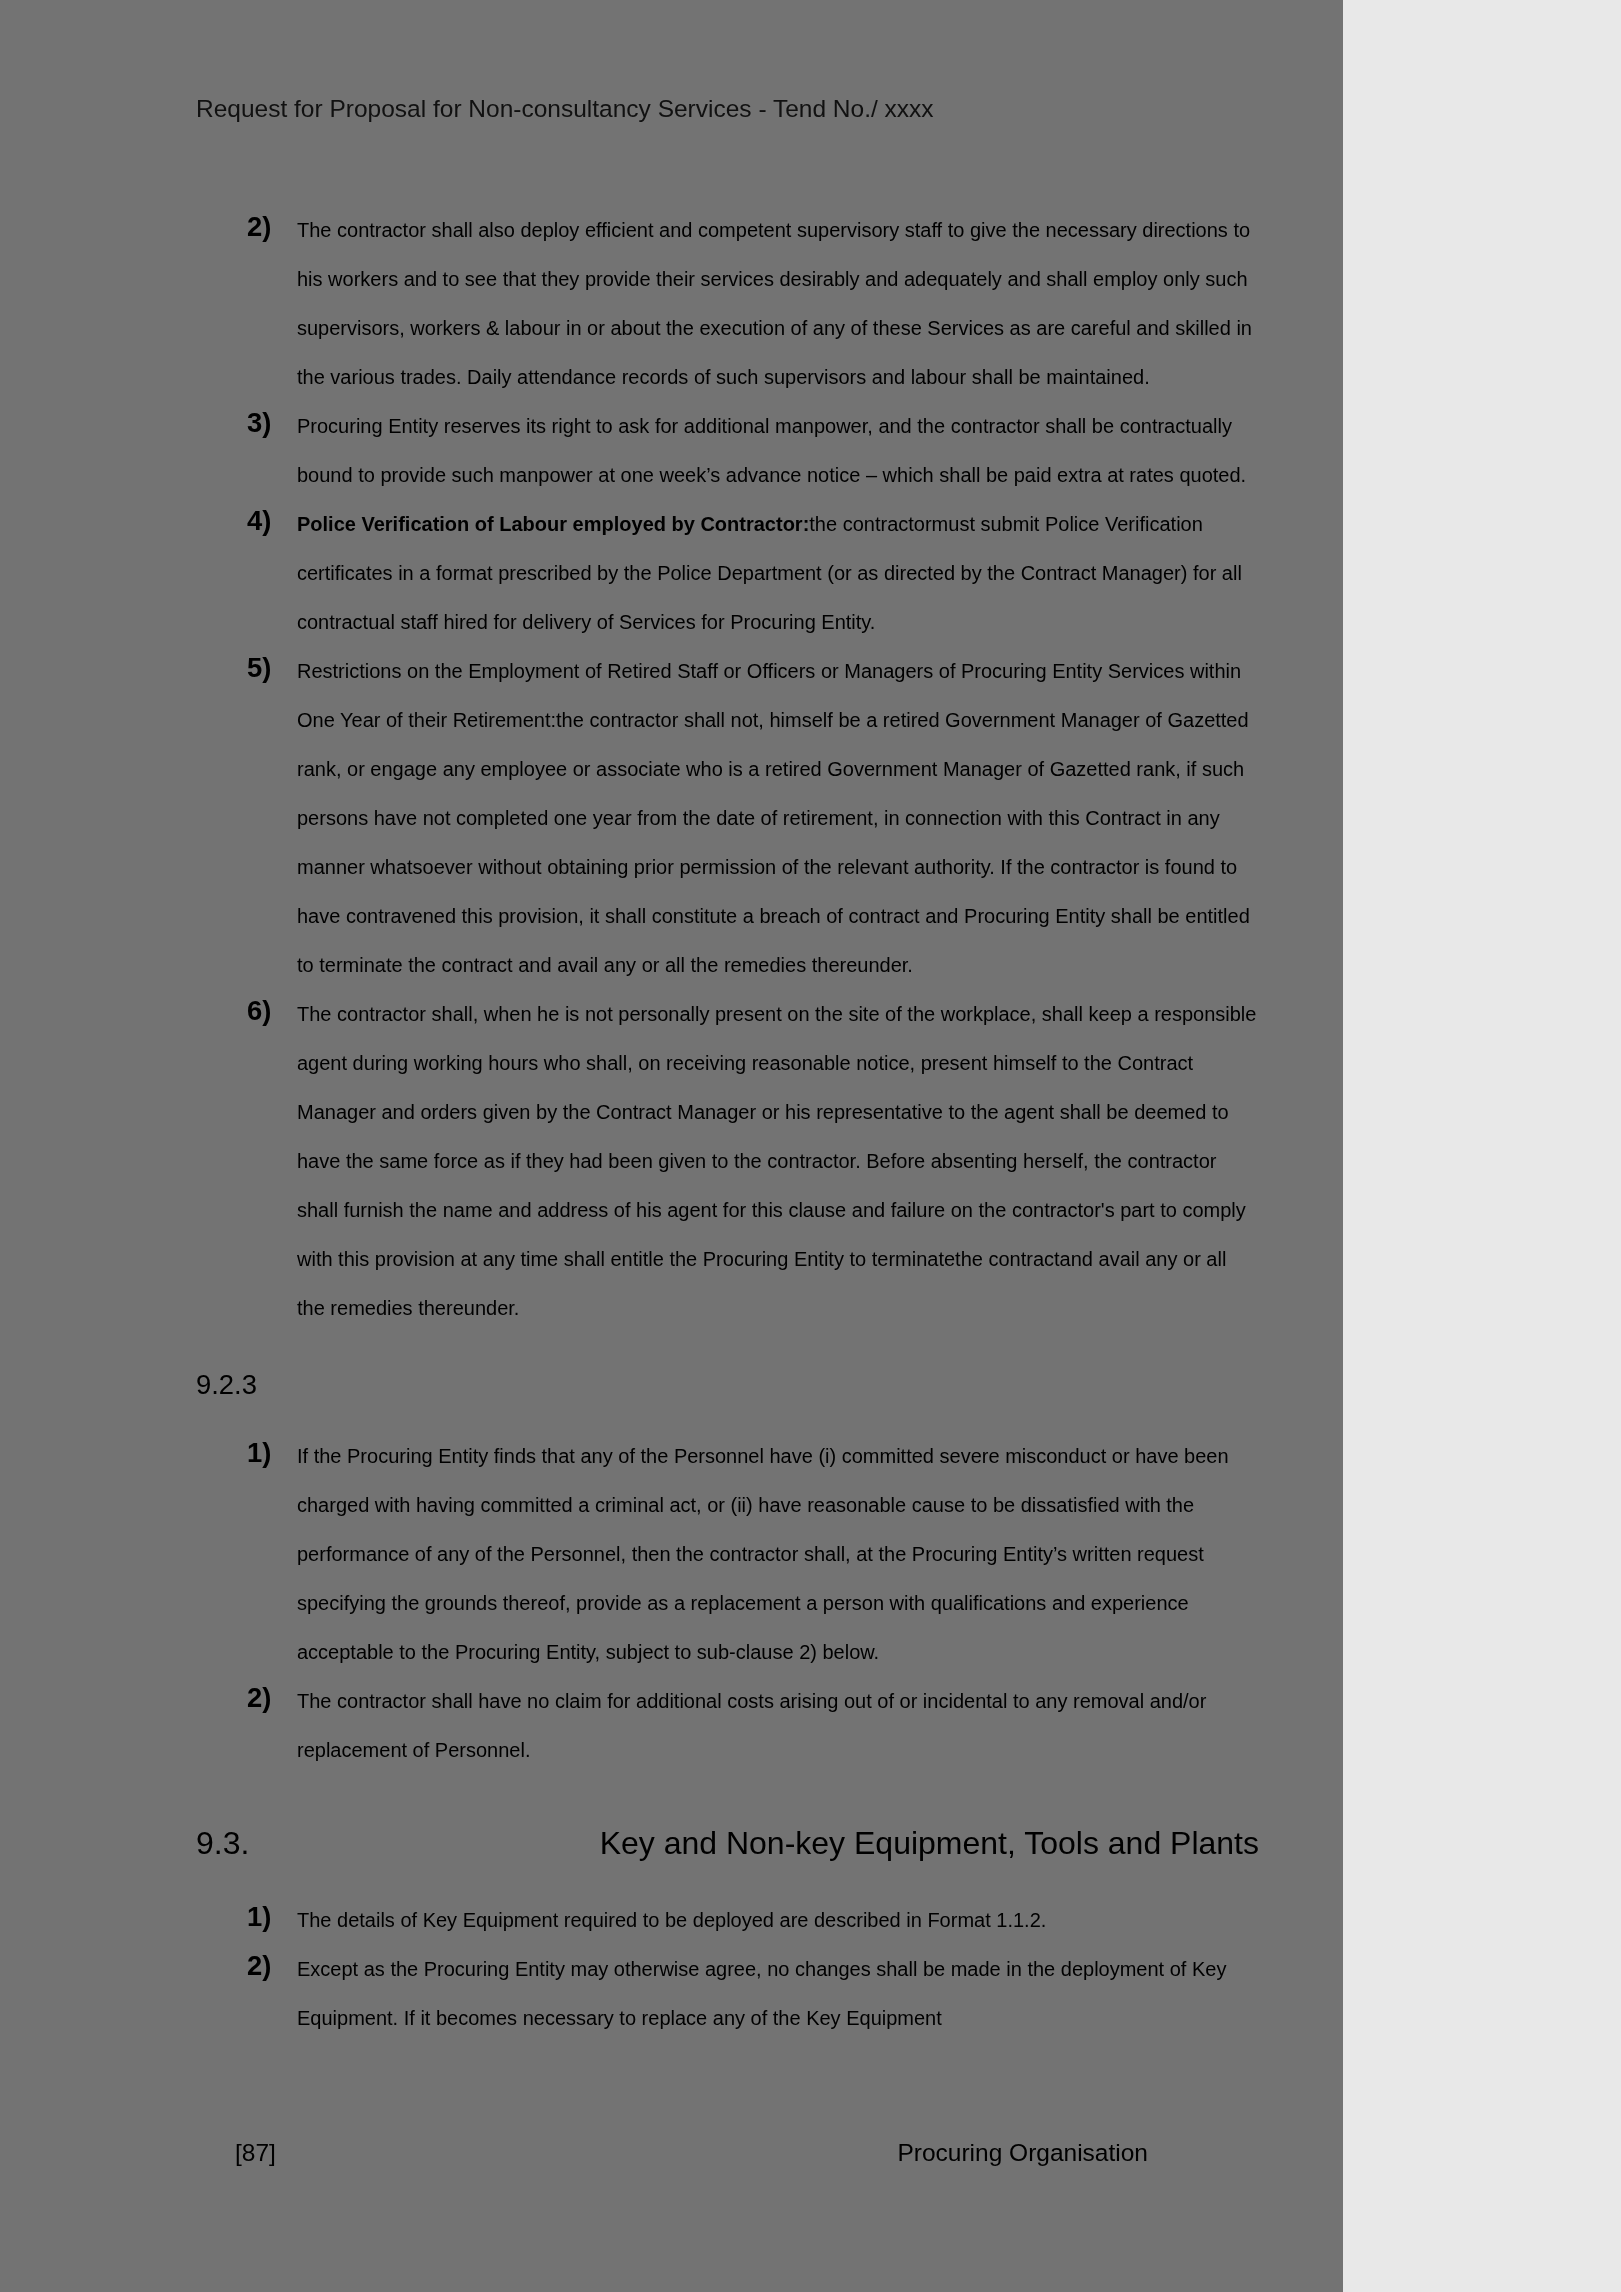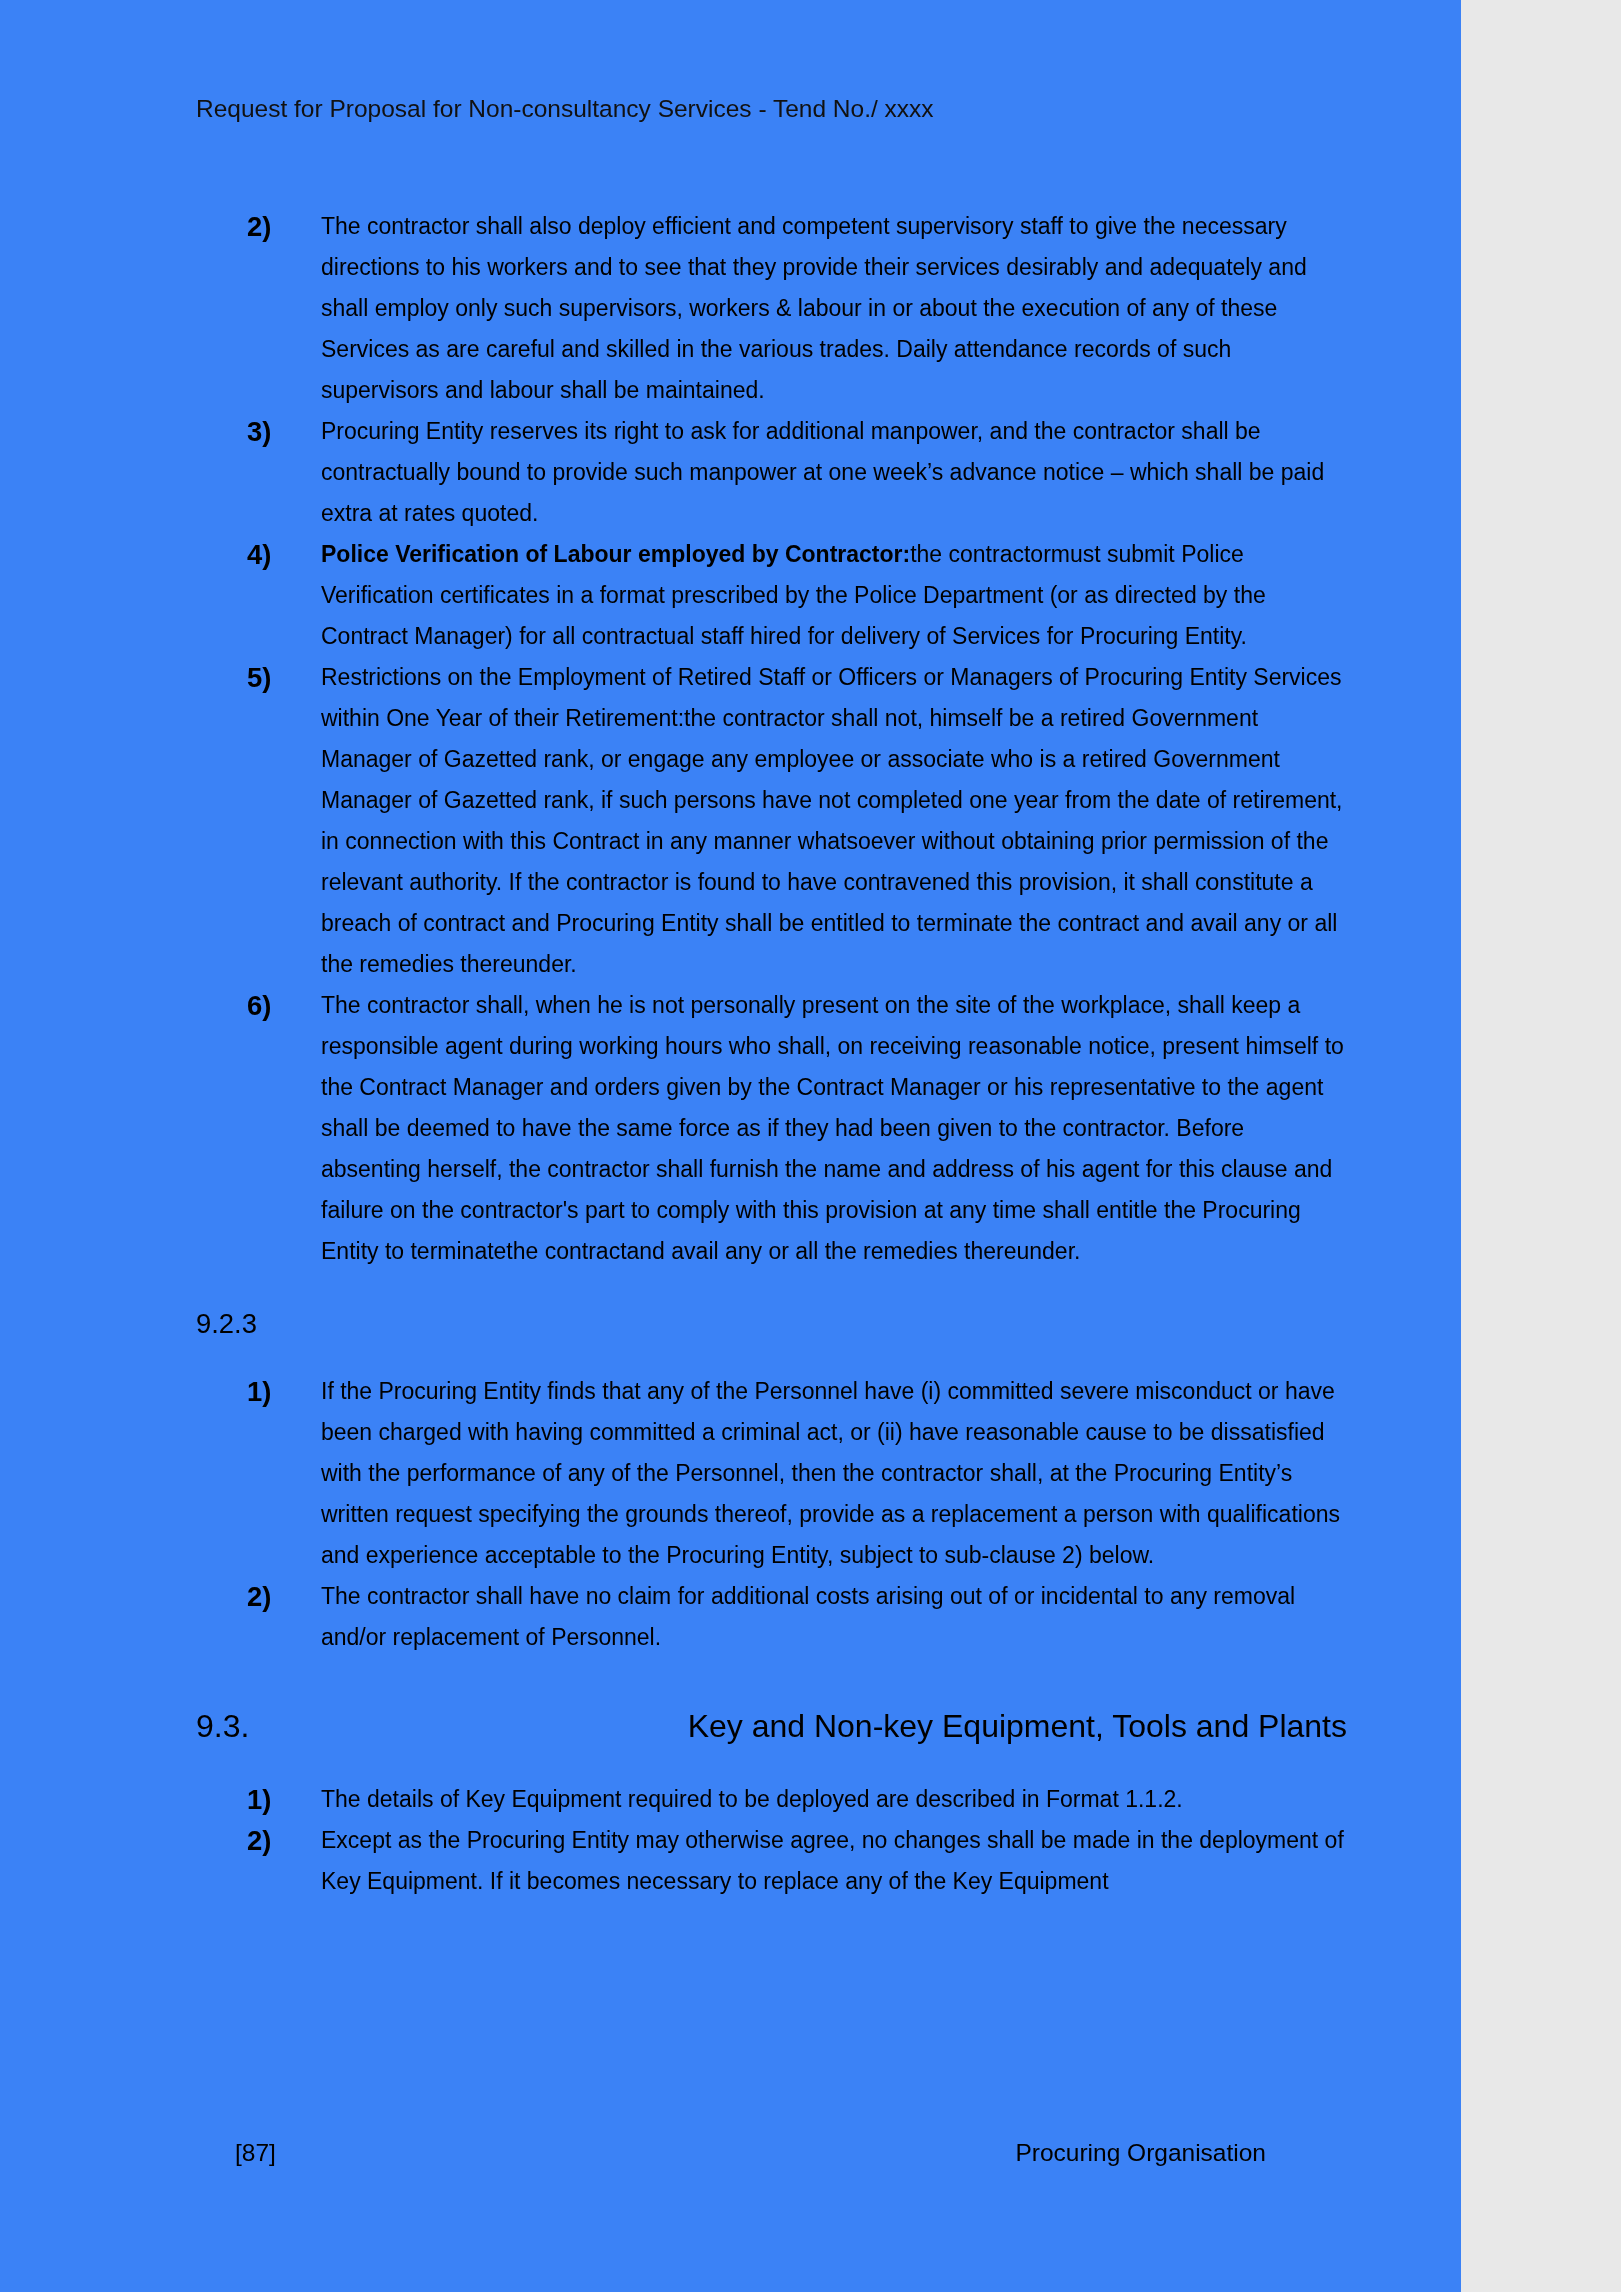--- a/index.html
+++ b/index.html
@@ -1,23 +1,23 @@
 <!DOCTYPE html>
 <html><head>
 <meta charset="utf-8">
 <style>
   * { margin:0; padding:0; box-sizing:border-box; }
   html,body { background:#e8e8e8; }
   body { font-family:"Liberation Sans", sans-serif; }
   .page {
     position:relative;
-    width:1461px; height:2293px;
-    background:#3b82f6;
+    width:1343px; height:2293px;
+    background:#737373;
     color:#000000;
-    padding:93px 114px 0 196px;
+    padding:93px 84px 0 196px;
     overflow:hidden;
   }
   .doc-header {
     font-size:24.5px;
     line-height:31px;
     color:#111;
   }
   .content { margin-top:82px; }
   .nlist .item {
     display:flex;
@@ -26,23 +26,22 @@
   .nlist { padding-left:51px; }
   .item .num {
     flex:none;
     width:50px;
     font-weight:bold;
     font-size:27.4px;
     line-height:41px;
   }
   .item .text {
     width:1134px;
-    font-size:23px;
-    line-height:41px;
-    margin-left:24px;
+    font-size:20px;
+    line-height:49px;
   }
   .bold-lead { font-weight:bold; }
   .sec-heading {
     display:flex;
     align-items:flex-start;
     font-weight:normal;
     font-size:27.4px;
     line-height:41px;
     margin:31px 0 27.4px 0;
   }

